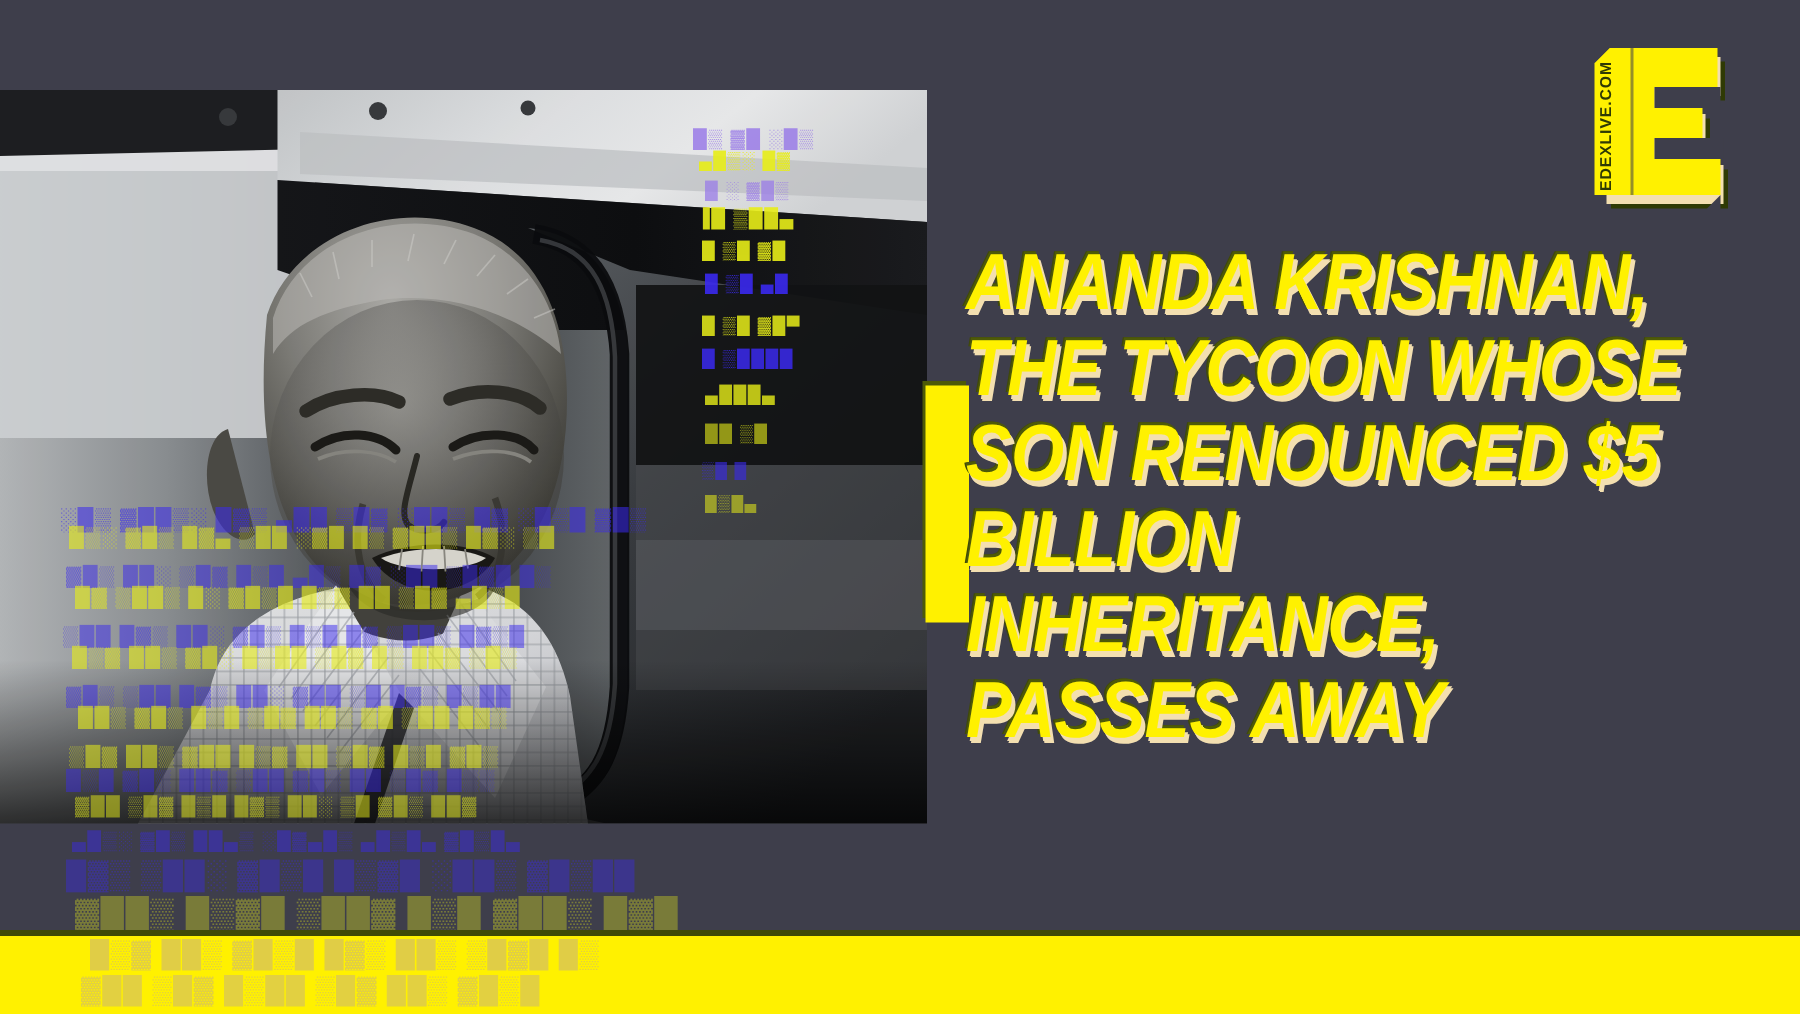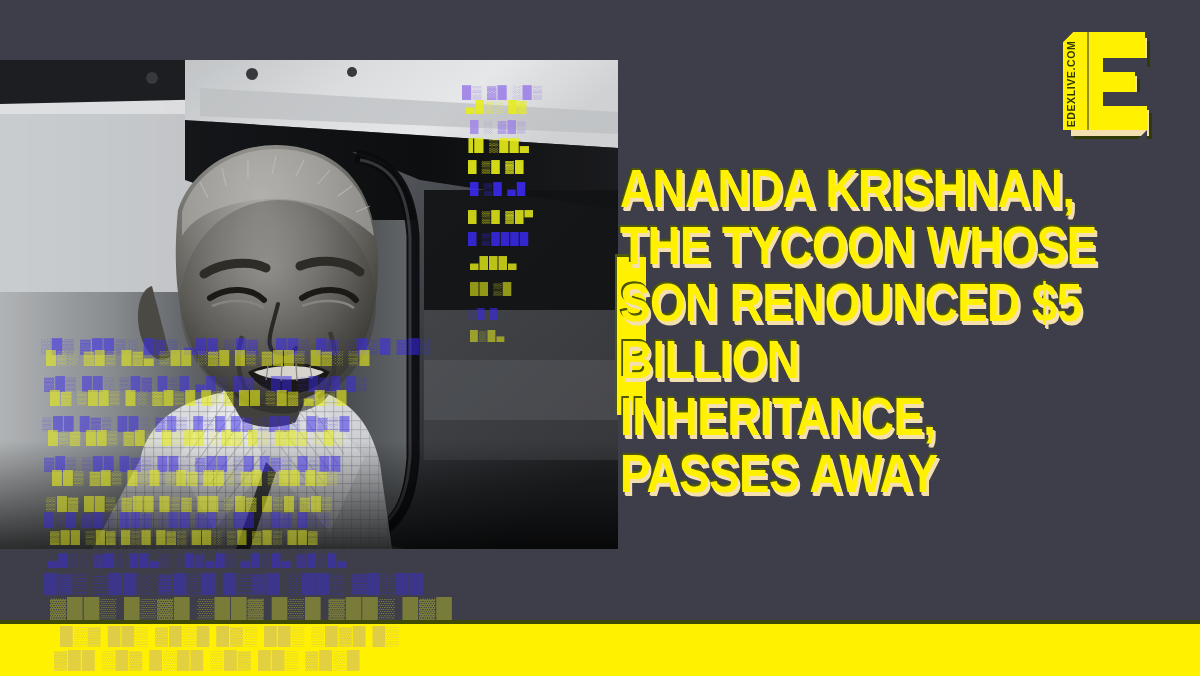--- a/index.html
+++ b/index.html
@@ -68,23 +68,24 @@
     top: 257px;
     width: 29px;
     height: 158px;
     background: #fff100;
     box-shadow: -2px -3px 0 #4e5a07;
   }
 
   
   .headline {
     position: absolute;
-    left: 620px;
+    left: 644px;
     top: 160px;
     width: 470px;
+    font-style: italic;
   }
   .hl-line {
     position: relative;
     font-family: "Liberation Sans Narrow", "Liberation Sans", sans-serif;
     font-weight: 900;
     font-size: 53px;
     line-height: 57px;
     letter-spacing: -0.5px;
     color: #fff100;
     text-transform: uppercase;

